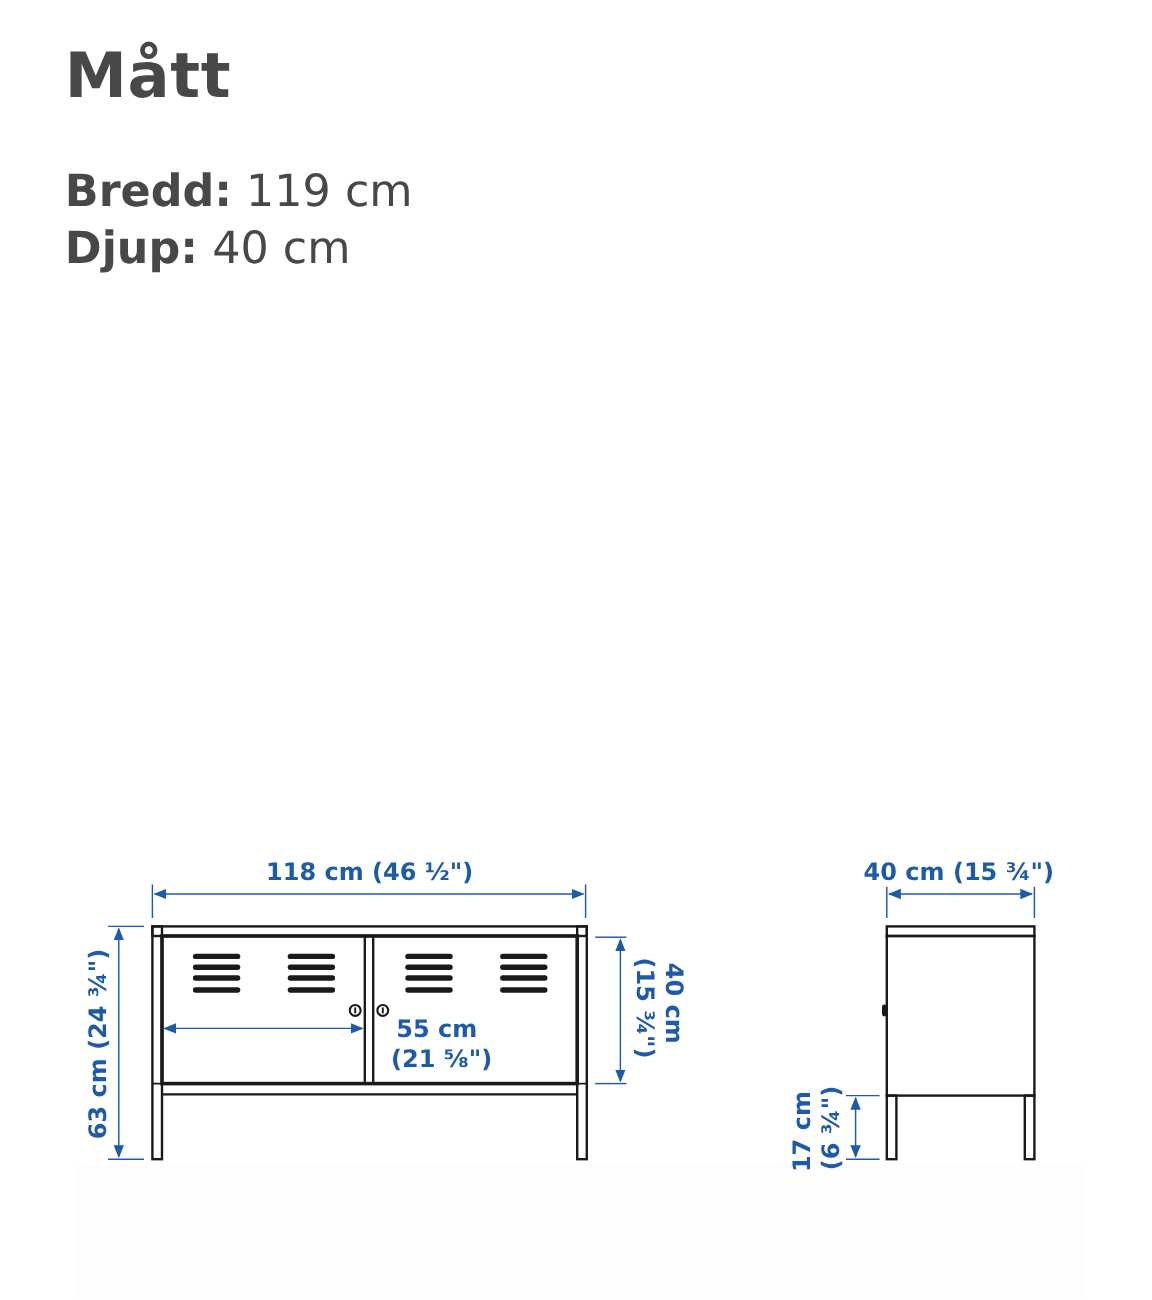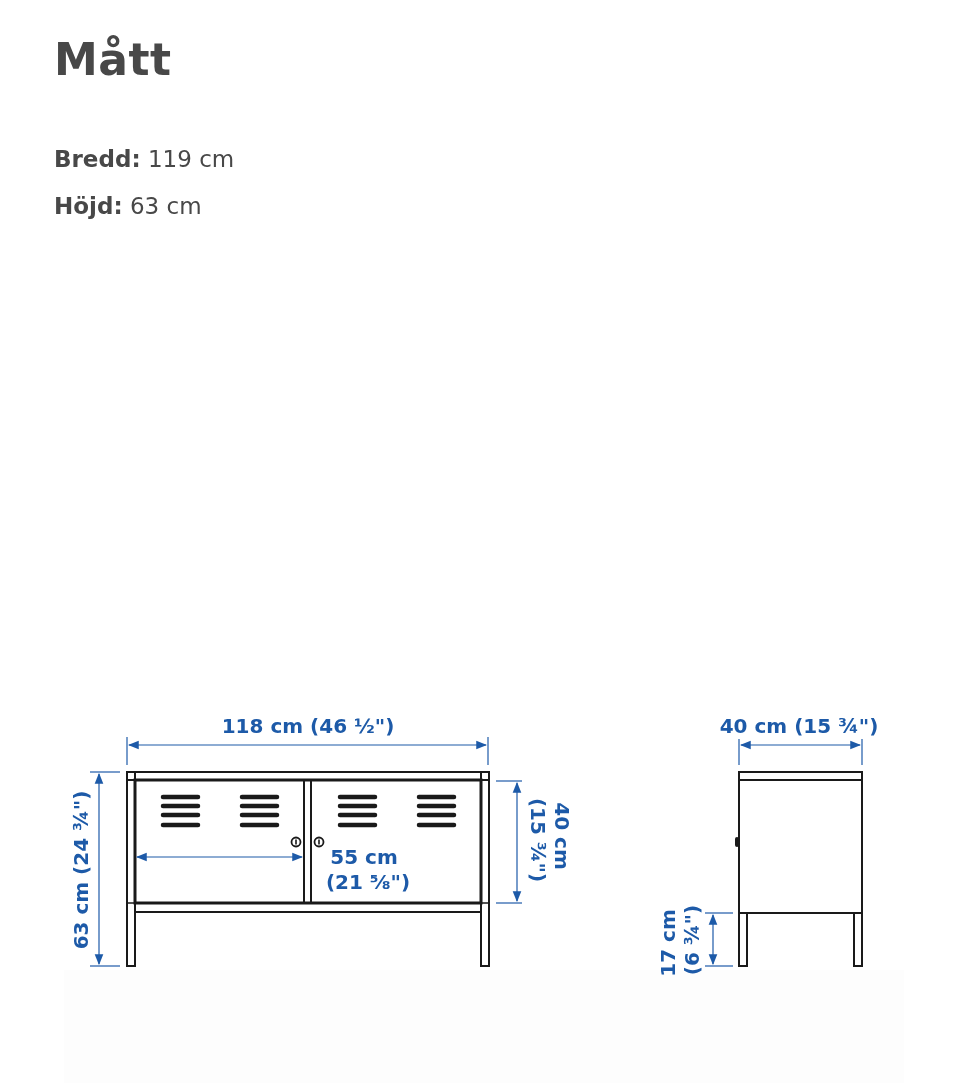--- a/index.html
+++ b/index.html
@@ -2,41 +2,41 @@
 <html><head>
   <meta charset="utf-8">
   <style>
     html, body { margin: 0; padding: 0; }
     body {
       width: 960px; height: 1083px; background: #ffffff; position: relative; overflow: hidden;
       font-family: "DejaVu Sans", "Liberation Sans", sans-serif; color: #484848;
     }
     .title {
       position: absolute; left: 54px; top: 34px; margin: 0;
-      font-size: 44px; font-weight: bold; color: #484848; letter-spacing: 0.5px;
+      font-size: 52px; font-weight: bold; color: #484848; letter-spacing: 0.5px;
       font-family: "DejaVu Sans", sans-serif;
     }
     .specs { position: absolute; left: 54px; top: 136px; margin: 0; padding: 0; list-style: none; }
-    .spec { font-size: 23px; line-height: 47px; color: #484848; white-space: nowrap; font-family: "DejaVu Sans", sans-serif; }
+    .spec { font-size: 37px; line-height: 47px; color: #484848; white-space: nowrap; font-family: "DejaVu Sans", sans-serif; }
     .spec .lbl { font-weight: bold; }
     .spec .val { font-weight: normal; }
     .drawing-bg {
       position: absolute; left: 64px; top: 970px; width: 840px; height: 113px; background: #fdfdfd;
     }
     .drawing { position: absolute; left: 0; top: 0; }
     .dim-text { font-family: "DejaVu Sans", sans-serif; font-weight: bold; fill: #1d5aa8; }
   </style>
 </head>
 <body>
 
 <h1 class="title">Mått</h1>
 
 <ul class="specs">
   <li class="spec"><span class="lbl">Bredd:</span> <span class="val">119 cm</span></li>
-  <li class="spec"><span class="lbl">Höjd:</span> <span class="val">63 cm</span></li>
+  <li class="spec"><span class="lbl">Djup:</span> <span class="val">40 cm</span></li>
 </ul>
 
 <div class="drawing-bg"></div>
 
 <svg class="drawing" width="960" height="1083" viewBox="0 0 960 1083">
   <defs>
     <marker id="arr" viewBox="0 0 10 10" refX="9" refY="5" markerWidth="9" markerHeight="9" orient="auto-start-reverse">
       <path d="M0,1 L10,5 L0,9 z" fill="#1d5aa8"></path>
     </marker>
   </defs>

